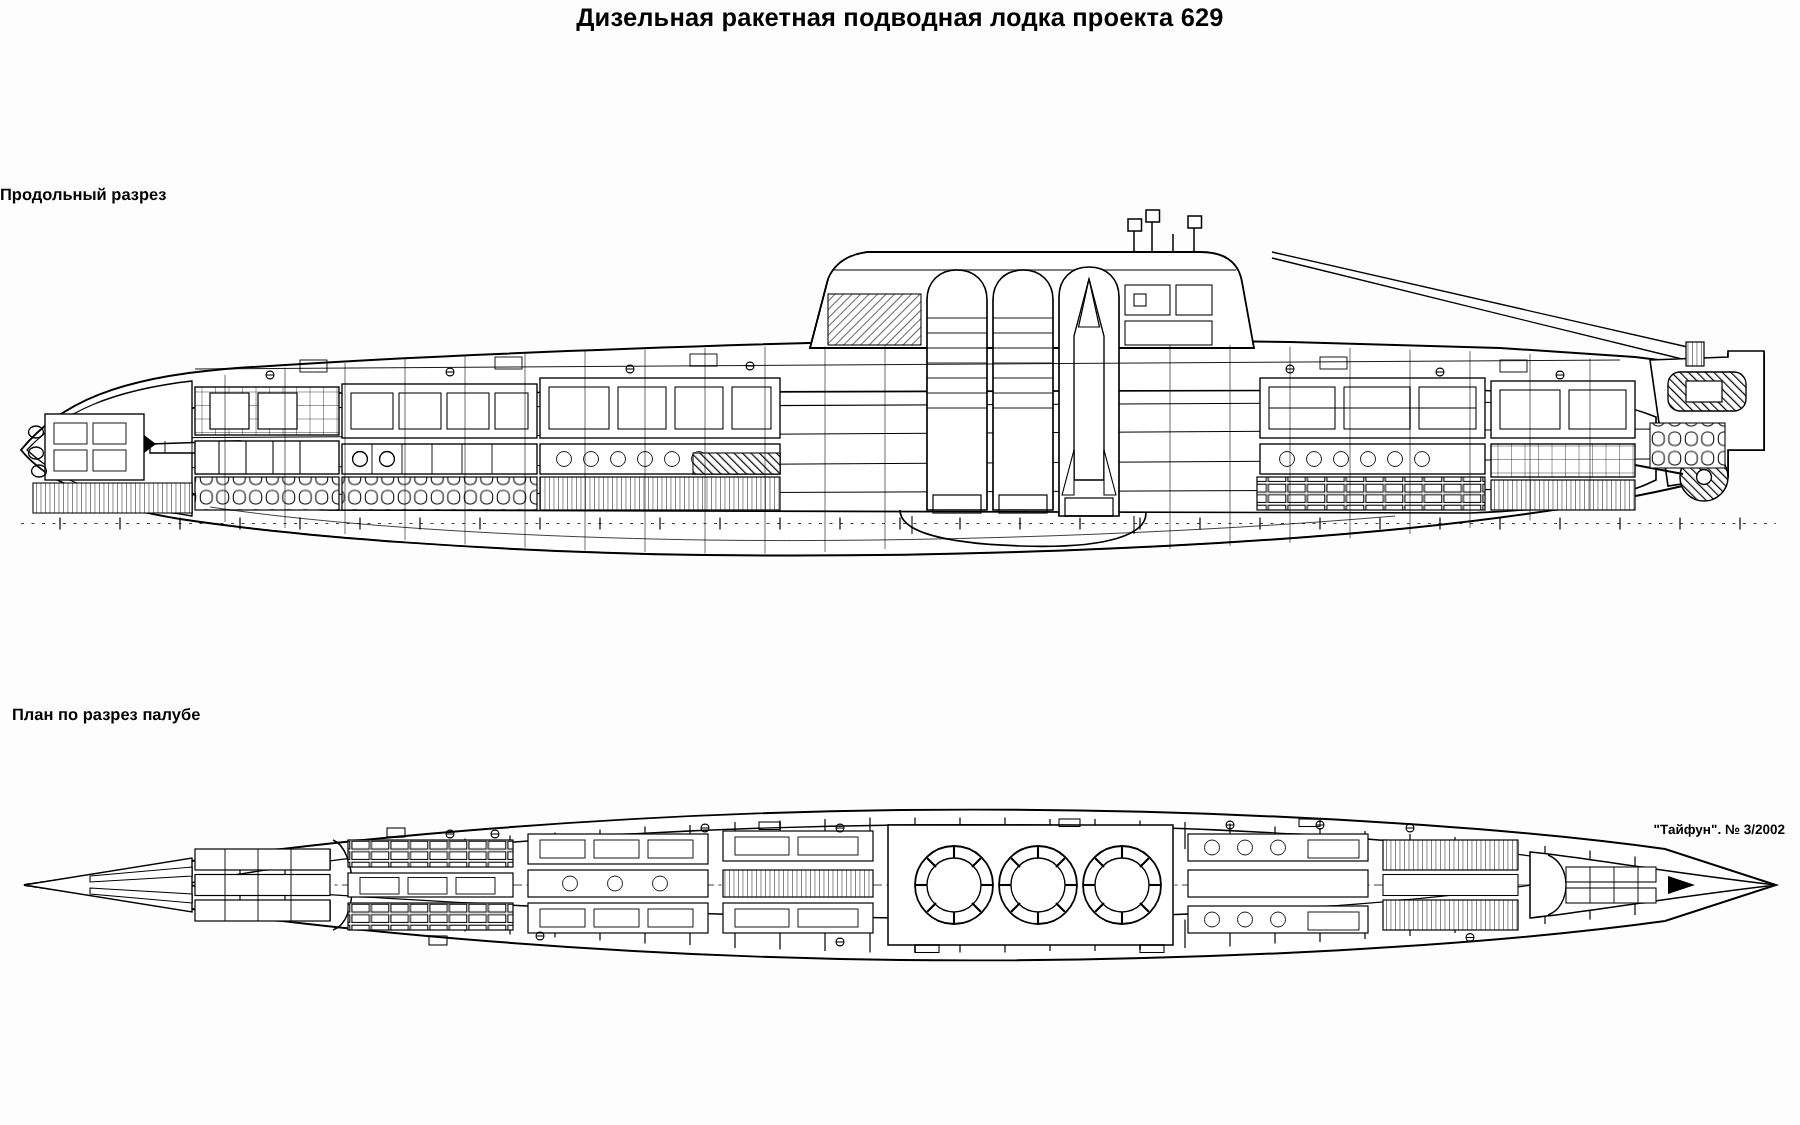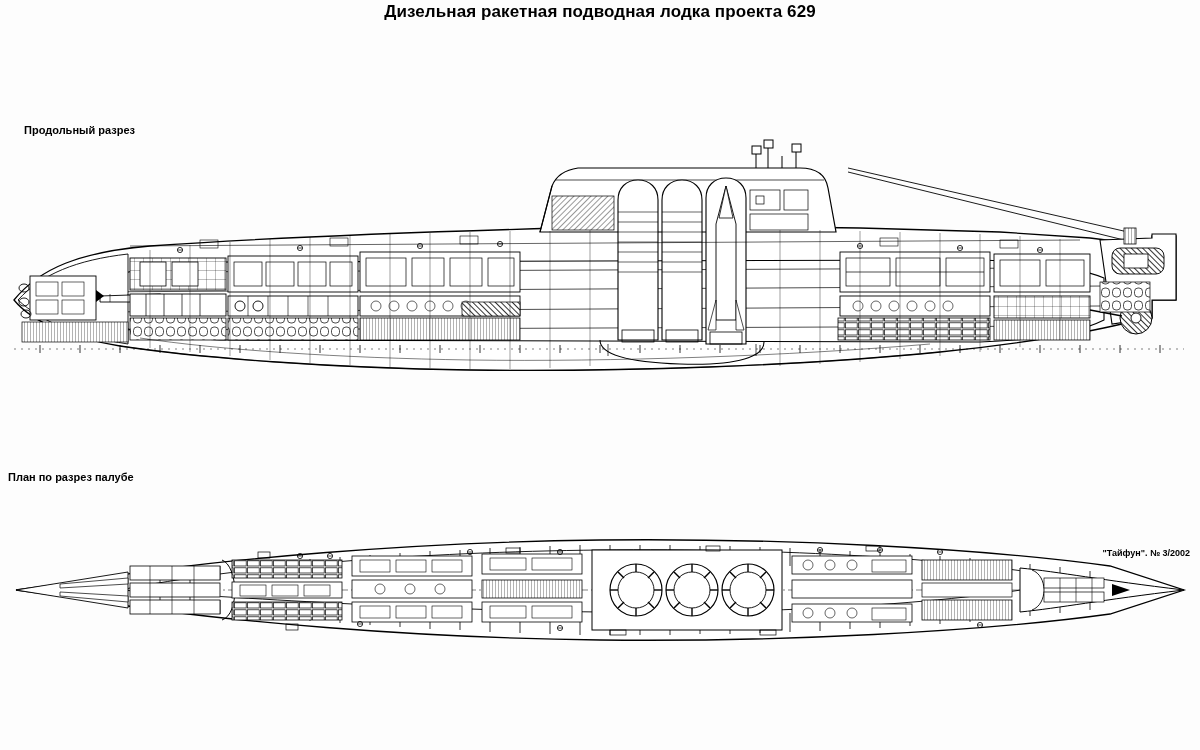--- a/index.html
+++ b/index.html
@@ -16,21 +16,21 @@
   .title{
     position:absolute;top:2px;left:0;width:1200px;
     text-align:center;
     font-size:17px;font-weight:bold;
     letter-spacing:0.1px;
   }
   .sec-label{
     position:absolute;
     font-size:11px;font-weight:bold;
   }
-  #label-profile{left:24px;top:124px;}
+  #label-profile{left:0;top:124px;}
   #label-plan{left:8px;top:471px;}
   .credit{
     position:absolute;right:10px;bottom:4px;
     font-size:9px;font-weight:bold;
   }
   svg{position:absolute;left:0;top:0;}
   .dwg{shape-rendering:geometricPrecision;}
 </style>
 </head>
 <body>

